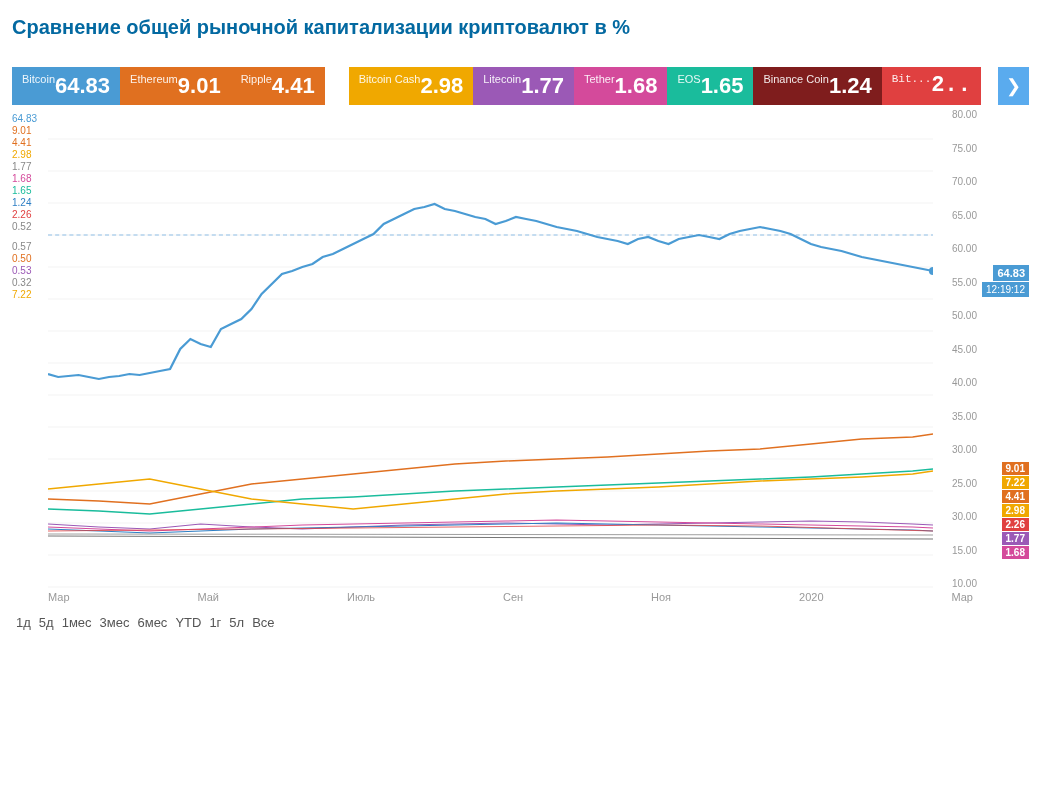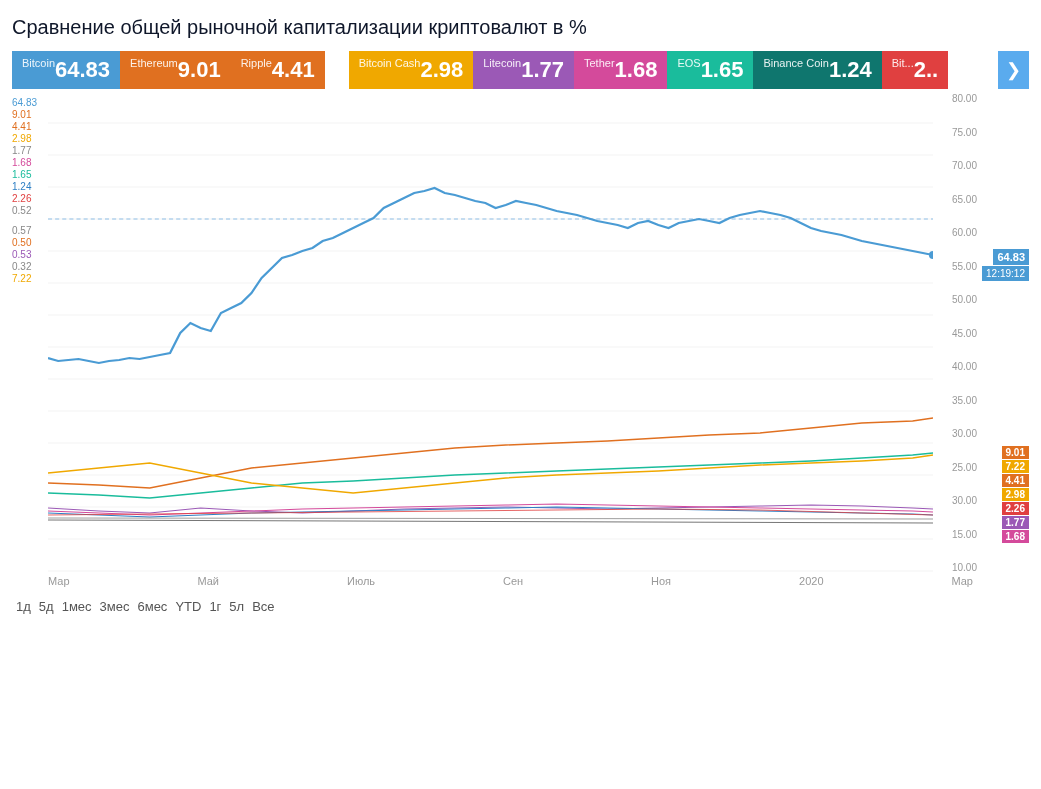--- a/index.html
+++ b/index.html
@@ -1,33 +1,33 @@
 <!DOCTYPE html>
 <html><head>
   <meta charset="utf-8">
   <style>
     * { box-sizing: border-box; margin: 0; padding: 0; }
     body { font-family: Arial, sans-serif; background: #fff; color: #333; width: 1041px; min-height: 789px; }
     .container { padding: 16px 12px 10px 12px; }
-    .page-title { font-size: 20px; font-weight: 400; margin-bottom: 12px; color: #0f172a; }
+    .page-title { font-size: 20px; font-weight: 700; margin-bottom: 28px; color: #0369a1; }
     
     
     .coin-tabs-wrapper { display: flex; align-items: stretch; width: 100%; overflow: hidden; position: relative; }
     .coin-tabs { display: flex; flex: 1; overflow: hidden; }
     .coin-tab { display: flex; flex-direction: row; padding: 6px 10px 6px 10px; cursor: pointer; min-width: 80px; flex-shrink: 0; }
     .coin-tab .coin-name { font-size: 11px; color: rgba(255,255,255,0.9); }
     .coin-tab .coin-value { font-size: 22px; font-weight: 700; color: #fff; }
     .coin-tab-btc { background: #4a9bd4; }
     .coin-tab-eth { background: #e07020; }
     .coin-tab-xrp { background: #e07020; }
     .coin-tab-bch { background: #f0a800; margin-left: 24px; }
     .coin-tab-ltc { background: #9b59b6; }
     .coin-tab-usdt { background: #d44a9b; }
     .coin-tab-eos { background: #1abc9c; }
-    .coin-tab-bnb { background: #0f766e; }
+    .coin-tab-bnb { background: #7f1d1d; }
     .coin-tab-bit2 { background: #e04040; }
     .coin-tab-arrow { display: flex; align-items: center; justify-content: center; background: #5aabee; color: #fff; cursor: pointer; padding: 0 8px; font-size: 18px; }
 
     
     .chart-area { display: flex; margin-top: 4px; position: relative; }
     .y-labels-left { display: flex; flex-direction: column; justify-content: flex-start; padding-right: 4px; min-width: 36px; padding-top: 4px; }
     .y-label { font-size: 10px; line-height: 1.2; margin-bottom: 0; color: #ccc; }
     .y-label.bitcoin { color: #4a9bd4; }
     .y-label.eth { color: #e07020; }
     .y-label.ripple { color: #e07020; }
@@ -96,21 +96,21 @@
         <span class="coin-value">1.68</span>
       </div>
       <div class="coin-tab coin-tab-eos">
         <span class="coin-name">EOS</span>
         <span class="coin-value">1.65</span>
       </div>
       <div class="coin-tab coin-tab-bnb">
         <span class="coin-name">Binance Coin</span>
         <span class="coin-value">1.24</span>
       </div>
-      <div class="coin-tab coin-tab-bit2" style="min-width:50px;">
+      <div class="coin-tab coin-tab-bit2" style="min-width:50px;font-family:Liberation Mono, monospace;">
         <span class="coin-name">Bit...</span>
         <span class="coin-value">2..</span>
       </div>
     </div>
     <div class="coin-tab-arrow">
       <span>❯</span>
     </div>
   </div>
 
   <div class="chart-wrapper">

